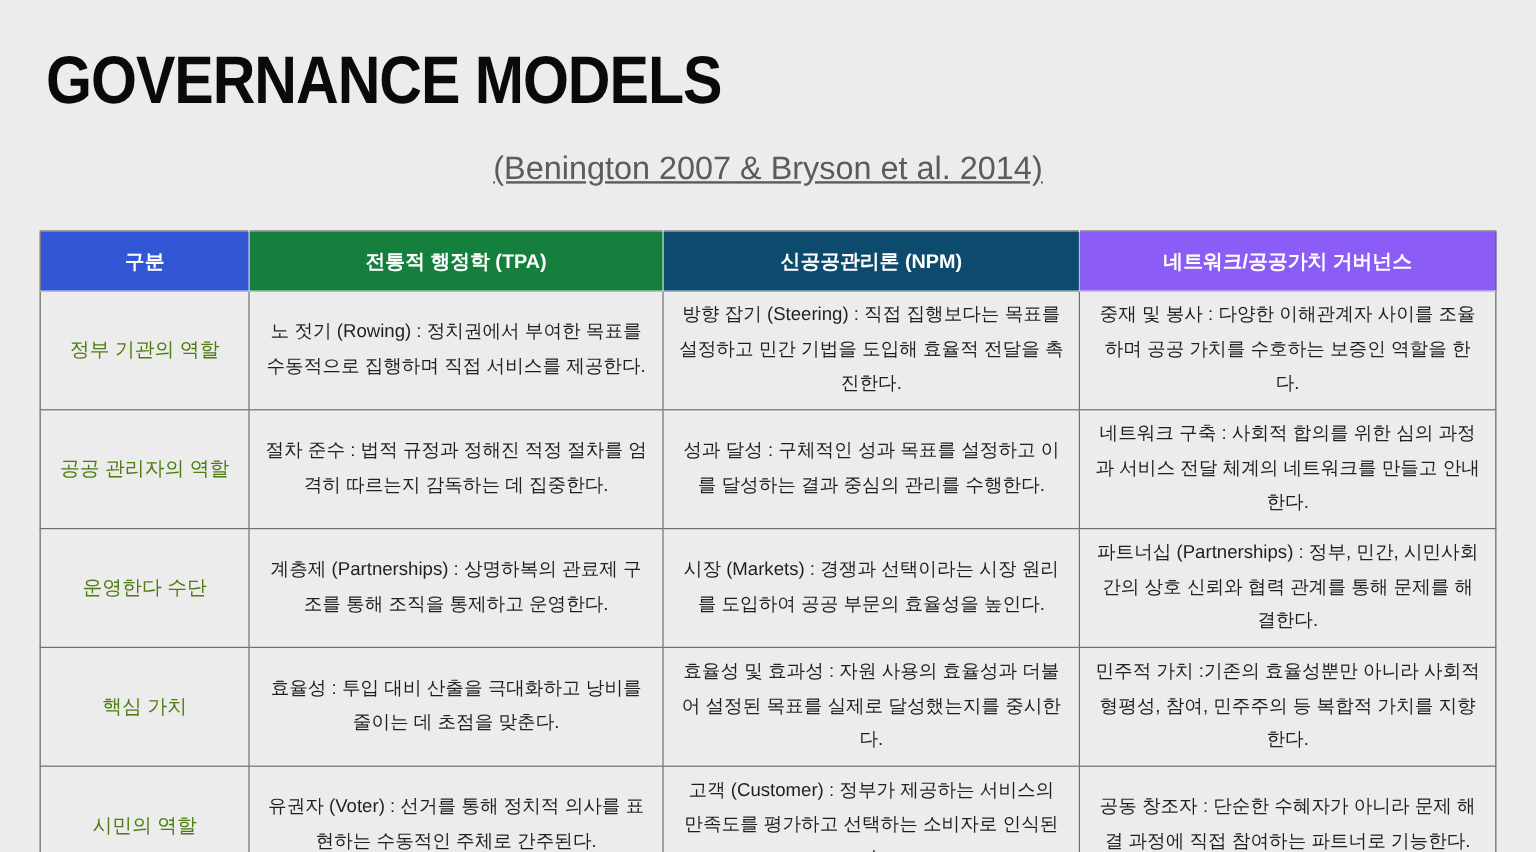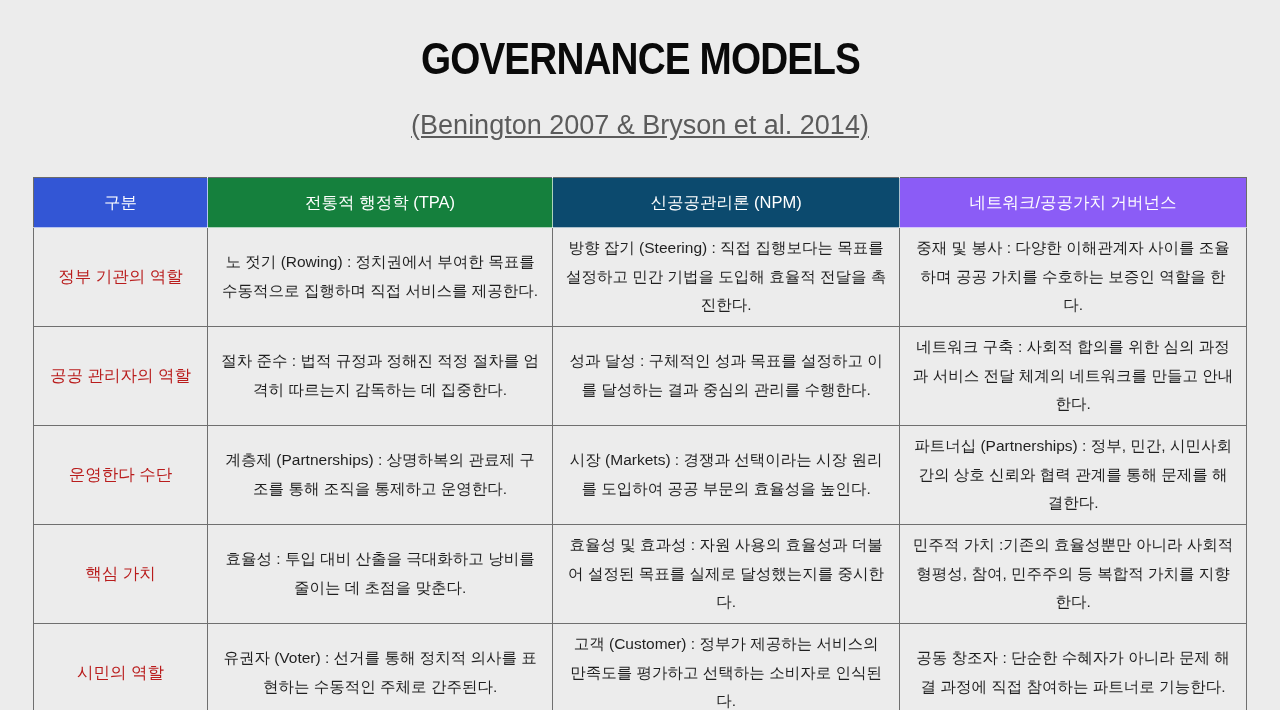--- a/index.html
+++ b/index.html
@@ -9,22 +9,22 @@
     background: #ECECEC;
     overflow: hidden;
   }
   .page {
     position: relative;
     width: 1280px; height: 710px;
     background: #ECECEC;
   }
   .page-title {
     margin-top: 34px;
-    text-align: center;
-    font-size: 44px;
+    text-align: left;
+    font-size: 56px;
     color: #0a0a0a;
     font-weight: bold;
   }
   .page-title .condense {
     display: inline-block;
     transform: scaleX(0.88);
     transform-origin: center;
     letter-spacing: -1px;
   }
   .page-subtitle {
@@ -44,39 +44,39 @@
     box-shadow: 0 3px 0 rgba(120,120,120,0.55);
   }
   .col-cat  { width: 14.35%; }
   .col-tpa  { width: 28.45%; }
   .col-npm  { width: 28.60%; }
   .col-net  { width: 28.60%; }
   thead th {
     height: 50px;
     color: #ffffff;
     font-size: 16.5px;
-    font-weight: normal;
+    font-weight: bold;
     text-align: center;
     vertical-align: middle;
     border: 1px solid rgba(255,255,255,0.65);
     border-top: none;
   }
   thead th:first-child { border-left: 1px solid #6b6b6b; }
   thead th:last-child  { border-right: 1px solid #6b6b6b; }
   tbody td {
     height: 86px;
     border: 1px solid #6f6f6f;
     text-align: center;
     vertical-align: middle;
     color: #1f1f1f;
     padding: 6px 12px;
   }
   tbody td.cat-cell {
     font-size: 16.5px;
-    color: #b91c1c;
+    color: #4d7c0f;
     text-align: center;
   }
   tbody td.desc-cell {
     font-size: 15.5px;
     line-height: 1.85;
   }
 </style>
 </head>
 <body>
 

